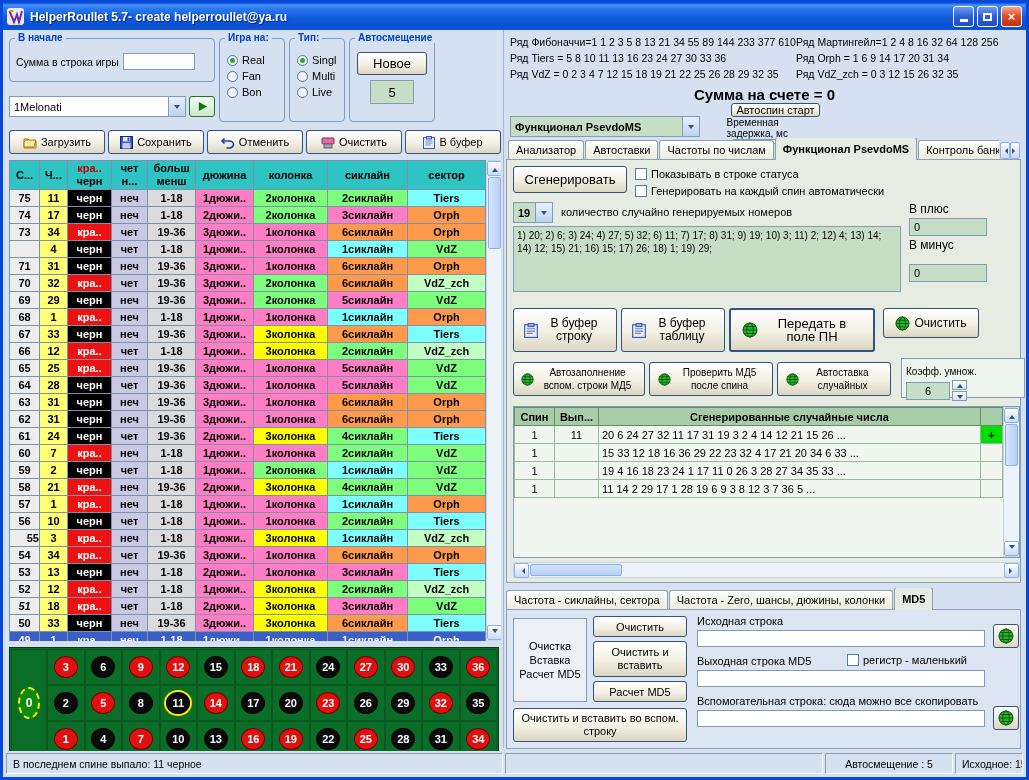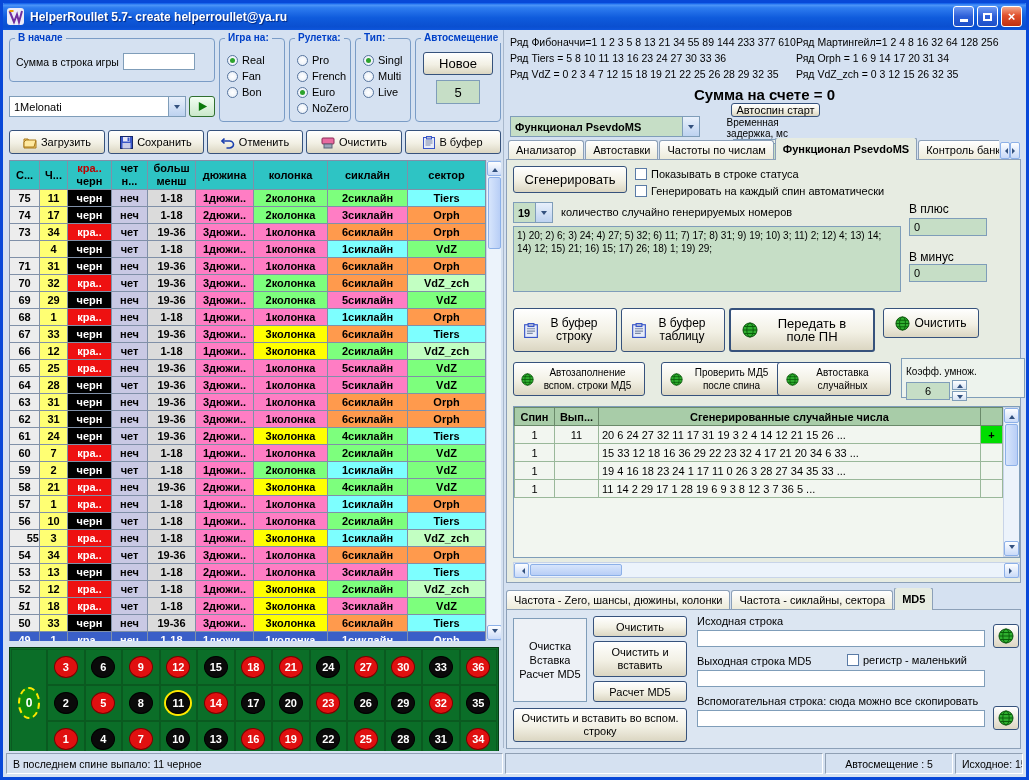--- a/index.html
+++ b/index.html
@@ -104,32 +104,32 @@
   .tabscroll .tri-l,.tabscroll .tri-r{border-width:3px;margin:0;}
   .tabpanel{position:absolute;top:129px;left:2px;right:2px;height:424px;border:1px solid #8CA0B8;background:#E7ECE2;box-sizing:border-box;z-index:2;}
   .btn-generate{position:absolute;left:6px;top:6px;width:114px;height:27px;font-size:13px;}
   .cbrow{position:absolute;display:flex;align-items:center;gap:4px;}
   .cb{width:12px;height:12px;border:1px solid #5A7BA6;background:#fff;box-sizing:border-box;flex:none;}
   .cb-label{font-size:11px;white-space:nowrap;}
   .count-combo{position:absolute;left:6px;top:42px;width:40px;height:21px;background:#C6DEC6;font-weight:bold;}
   .count-label{position:absolute;left:54px;top:46px;font-size:11px;}
   .plus-label{position:absolute;left:402px;top:42px;font-size:12px;}
   .plus-val{position:absolute;left:402px;top:58px;width:78px;height:18px;justify-content:flex-start;padding-left:4px;font-size:11px;}
-  .minus-label{position:absolute;left:402px;top:78px;font-size:12px;margin-top:12px;}
+  .minus-label{position:absolute;left:402px;top:78px;font-size:12px;}
   .minus-val{position:absolute;left:402px;top:104px;width:78px;height:18px;justify-content:flex-start;padding-left:4px;font-size:11px;}
   .gen-text{position:absolute;left:6px;top:66px;width:388px;height:66px;background:#C6DEC6;border:1px solid #7F9DB9;font-size:10px;padding:2px 3px;box-sizing:border-box;line-height:13px;overflow:hidden;}
   .bigbtn{position:absolute;height:44px;font-size:12px;}
   .btn-bufrow{left:6px;top:148px;width:104px;}
   .btn-buftable{left:114px;top:148px;width:104px;}
   .btn-transfer{left:222px;top:148px;width:146px;font-size:13px;border-width:2px;}
   .btn-clear2{left:376px;top:148px;width:96px;height:30px;font-size:12px;position:absolute;}
   .txt2{display:block;white-space:normal;line-height:13px;text-align:center;}
   .smallbtn{position:absolute;top:202px;height:34px;font-size:10px;}
   .btn-autofill{left:6px;width:132px;}
-  .btn-checkmd5{left:142px;width:124px;margin-left:12px;}
+  .btn-checkmd5{left:142px;width:124px;}
   .btn-autobet{left:270px;width:114px;}
   .coef-panel{position:absolute;left:394px;top:198px;width:124px;height:40px;border:1px solid #7F9DB9;background:#EDF3ED;box-sizing:border-box;padding:2px 4px;}
   .coef-label{font-size:10px;}
   .coef-row{display:flex;gap:2px;margin-top:1px;align-items:center;}
   .coef-val{width:44px;height:18px;font-size:11px;}
   .gentable{position:absolute;left:6px;top:246px;width:507px;height:152px;border:1px solid #7F9DB9;background:#F2F6F0;display:flex;box-sizing:border-box;overflow:hidden;}
   table.gen{border-collapse:collapse;table-layout:fixed;width:488px;font-size:11px;align-self:flex-start;}
   .gen th{background:#A8CCA8;border:1px solid #6A8A6A;font-weight:bold;height:17px;padding:0;overflow:hidden;white-space:nowrap;}
   .gen td{border:1px solid #9AB89A;height:17px;padding:0 3px;white-space:nowrap;overflow:hidden;background:#F2F6F0;}
   .gen td.c{text-align:center;}
@@ -215,41 +215,20 @@
                 <span class="radio on"></span>
                 <span class="radio-label">Real</span>
               </div>
               <div class="radio-row">
                 <span class="radio"></span>
                 <span class="radio-label">Fan</span>
               </div>
               <div class="radio-row">
                 <span class="radio"></span>
                 <span class="radio-label">Bon</span>
-              </div>
-            </div>
-        </div>
-        <div class="grp grp-radios" style="width:62px">
-          <span class="grp-title">Рулетка:</span>
-          <div>
-              <div class="radio-row">
-                <span class="radio"></span>
-                <span class="radio-label">Pro</span>
-              </div>
-              <div class="radio-row">
-                <span class="radio"></span>
-                <span class="radio-label">French</span>
-              </div>
-              <div class="radio-row">
-                <span class="radio on"></span>
-                <span class="radio-label">Euro</span>
-              </div>
-              <div class="radio-row">
-                <span class="radio"></span>
-                <span class="radio-label">NoZero</span>
               </div>
             </div>
         </div>
         <div class="grp grp-radios" style="width:56px">
           <span class="grp-title">Тип:</span>
           <div>
               <div class="radio-row">
                 <span class="radio on"></span>
                 <span class="radio-label">Singl</span>
               </div>
@@ -1013,22 +992,22 @@
             </span>
           <span class="sb-thumb-h"></span>
           <span class="sb-fill"></span>
           <span class="sb-btn">
               <span class="tri-r" style="border-width:3px;margin:0"></span>
             </span>
         </div>
       </div>
 
       <div class="tabs bottabs">
+          <div class="tab">Частота - сиклайны, сектора</div>
           <div class="tab">Частота - Zero, шансы, дюжины, колонки</div>
-          <div class="tab">Частота - сиклайны, сектора</div>
           <div class="tab active">MD5</div>
         </div>
 
       <div class="md5panel">
         <div class="md5-side">
             <div class="series-line">Очистка</div>
             <div class="series-line">Вставка</div>
             <div class="series-line">Расчет MD5</div>
           </div>
         <button class="xpbtn md5btn md5-btn1">Очистить</button>

